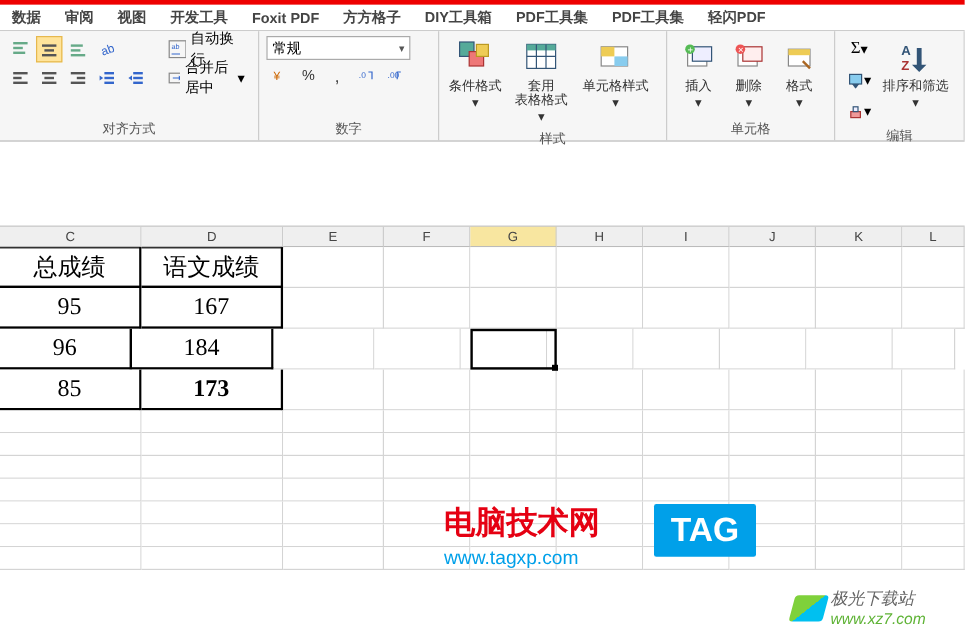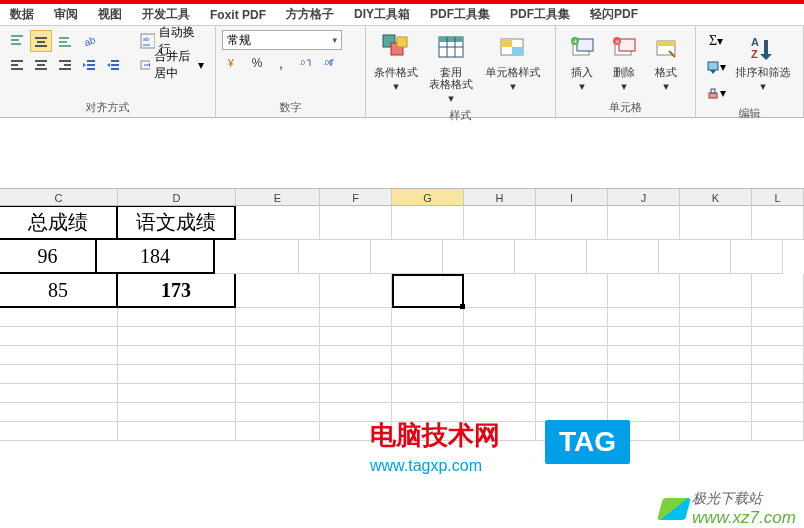--- a/index.html
+++ b/index.html
@@ -38,21 +38,21 @@
 .databox .row .cell:first-child { border-left: none; }
 .selcell { position: absolute; border: 2px solid #000; pointer-events: none; }
 .selcell::after { content: ""; position: absolute; right: -3px; bottom: -3px; width: 5px; height: 5px; background: #000; }
 .watermark1 { position: absolute; left: 370px; top: 418px; }
 .w1a { color: #e50012; font-weight: bold; font-size: 26px; font-family: "Microsoft YaHei"; margin-top: 24px; }
 .w1b { color: #00a0e9; font-size: 16px; font-family: Arial; display: block; margin-top: 4px; }
 .tag { position: absolute; left: 545px; top: 420px; background: #00a0e9; color: #fff; font-weight: bold; font-size: 28px; padding: 6px 14px; font-family: Arial; border-radius: 2px; }
 .jg { position: absolute; left: 660px; top: 490px; display: flex; align-items: center; gap: 4px; }
 .jg-icon { width: 28px; height: 22px; background: linear-gradient(135deg, #7fd13b 50%, #00c0f0 50%); border-radius: 3px; transform: skewX(-15deg); }
 .jg span { font-size: 14px; font-style: italic; color: #666; }
-.jg .url { color: #5fb336; font-size: 17px; }
+.jg .url { color: #5fb336; font-size: 13px; }
 svg { display: block; }
 </style>
 </head>
 <body>
 
 <div class="titlebar"></div>
 
 <div class="tabs">
   <div class="tab">数据</div>
   <div class="tab">审阅</div>
@@ -347,21 +347,33 @@
       <div class="cell" style="width:84px;"></div>
       <div class="cell" style="width:72px;"></div>
       <div class="cell" style="width:72px;"></div>
       <div class="cell" style="width:72px;"></div>
       <div class="cell" style="width:72px;"></div>
       <div class="cell" style="width:72px;"></div>
       <div class="cell" style="width:72px;"></div>
       <div class="cell" style="width:52px;"></div>
     </div>
     <div class="row">
-      <div class="cell" style="width:97px;">96</div>
+      <div class="cell" style="width:118px;">95</div>
+      <div class="cell" style="width:118px;">167</div>
+      <div class="cell" style="width:84px;"></div>
+      <div class="cell" style="width:72px;"></div>
+      <div class="cell" style="width:72px;"></div>
+      <div class="cell" style="width:72px;"></div>
+      <div class="cell" style="width:72px;"></div>
+      <div class="cell" style="width:72px;"></div>
+      <div class="cell" style="width:72px;"></div>
+      <div class="cell" style="width:52px;"></div>
+    </div>
+    <div class="row">
+      <div class="cell" style="width:110px;">96</div>
       <div class="cell" style="width:118px;">184</div>
       <div class="cell" style="width:84px;"></div>
       <div class="cell" style="width:72px;"></div>
       <div class="cell" style="width:72px;"></div>
       <div class="cell" style="width:72px;"></div>
       <div class="cell" style="width:72px;"></div>
       <div class="cell" style="width:72px;"></div>
       <div class="cell" style="width:72px;"></div>
       <div class="cell" style="width:52px;"></div>
     </div>

